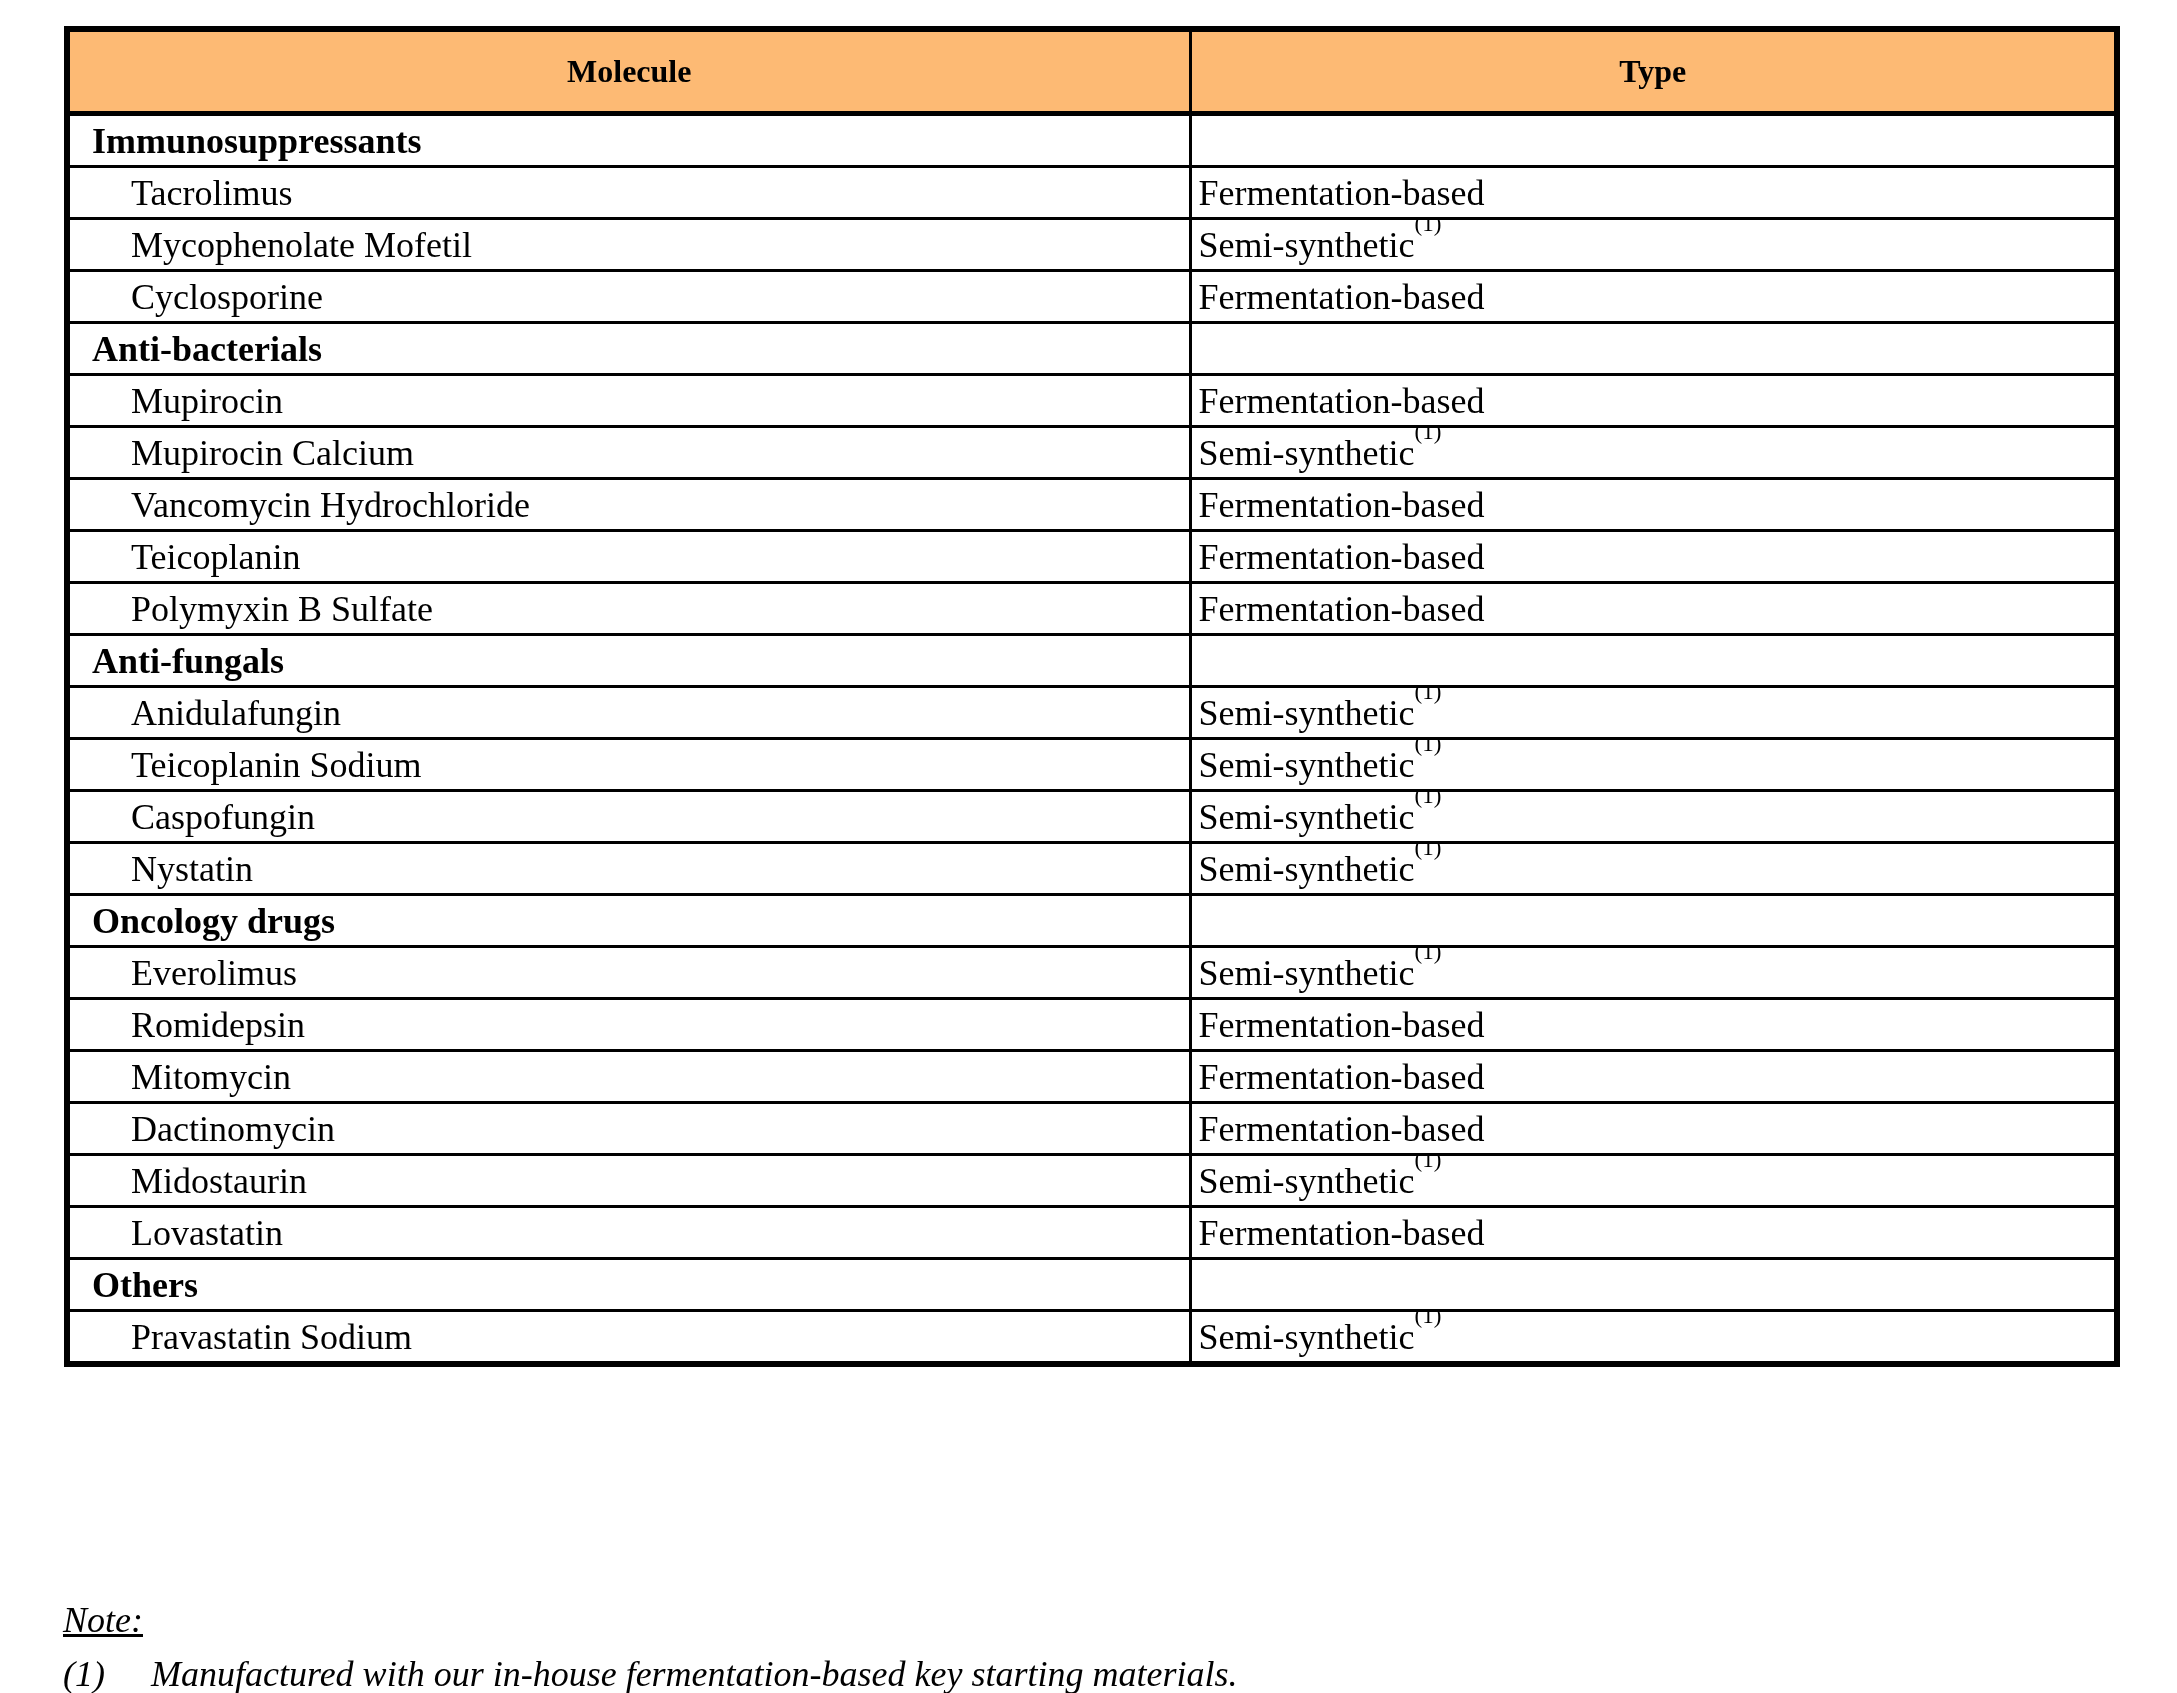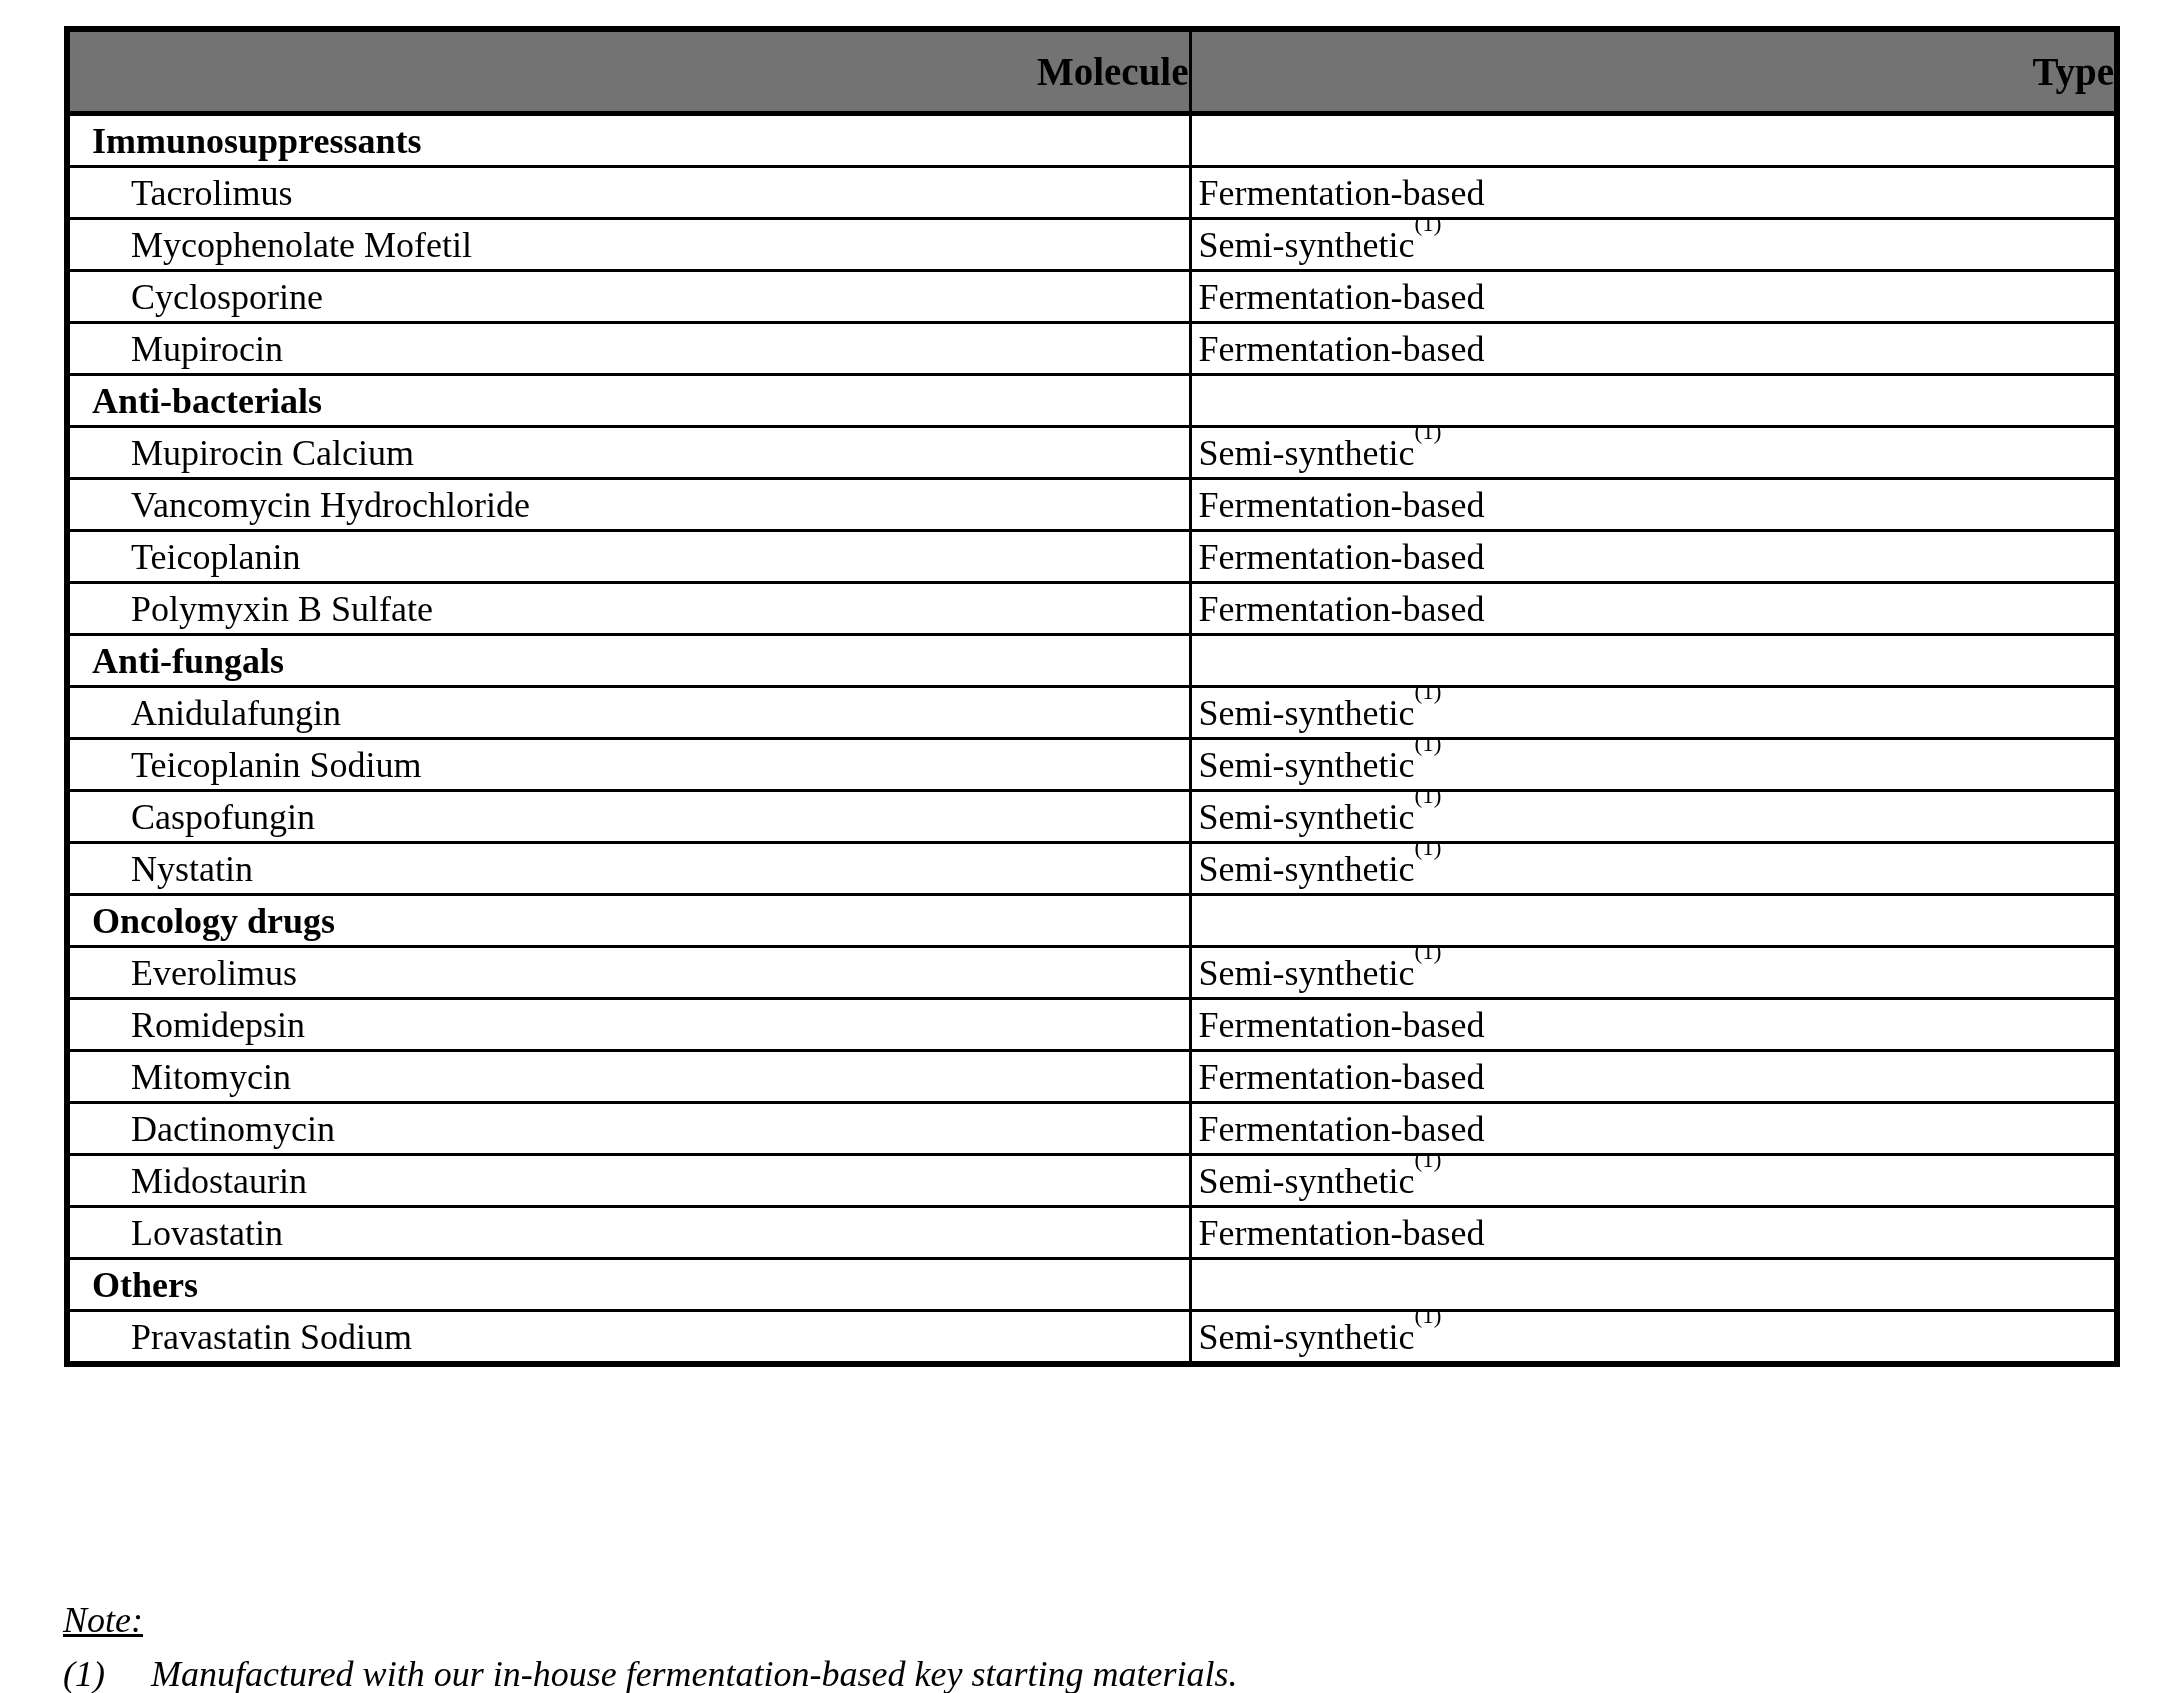--- a/index.html
+++ b/index.html
@@ -22,26 +22,26 @@
     top: 26px;
     width: 2050px;
     border-collapse: collapse;
     table-layout: fixed;
     border: 6.1px solid #000000;
   }
   col.col-molecule { width: 1123px; }
   col.col-type    { width: 927px; }
 
   th.header-cell {
-    background: #737373;
+    background: #fdba74;
     height: 79px;
     border-bottom: 5.3px solid #000000;
-    font-size: 39px;
+    font-size: 32px;
     font-weight: bold;
-    text-align: right;
+    text-align: center;
     vertical-align: middle;
     padding: 0;
   }
   th.header-cell + th.header-cell,
   td.type-cell {
     border-left: 3.5px solid #000000;
   }
   td {
     height: 49px;
     border-top: 3.5px solid #000000;
@@ -115,26 +115,26 @@
         </tr>
         <tr>
           <td class="drug-cell">Mycophenolate Mofetil</td>
           <td class="type-cell">Semi-synthetic<sup class="fn-sup">(1)</sup></td>
         </tr>
         <tr>
           <td class="drug-cell">Cyclosporine</td>
           <td class="type-cell">Fermentation-based</td>
         </tr>
         <tr>
+          <td class="category-cell">Anti-bacterials</td>
+          <td class="type-cell"></td>
+        </tr>
+        <tr>
           <td class="drug-cell">Mupirocin</td>
           <td class="type-cell">Fermentation-based</td>
-        </tr>
-        <tr>
-          <td class="category-cell">Anti-bacterials</td>
-          <td class="type-cell"></td>
         </tr>
         <tr>
           <td class="drug-cell">Mupirocin Calcium</td>
           <td class="type-cell">Semi-synthetic<sup class="fn-sup">(1)</sup></td>
         </tr>
         <tr>
           <td class="drug-cell">Vancomycin Hydrochloride</td>
           <td class="type-cell">Fermentation-based</td>
         </tr>
         <tr>

